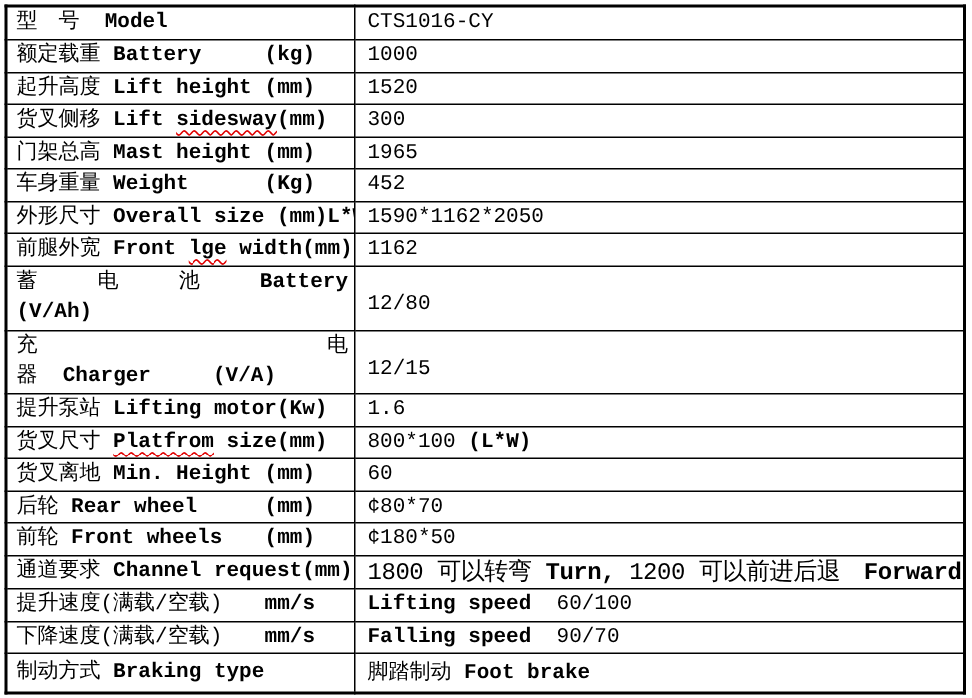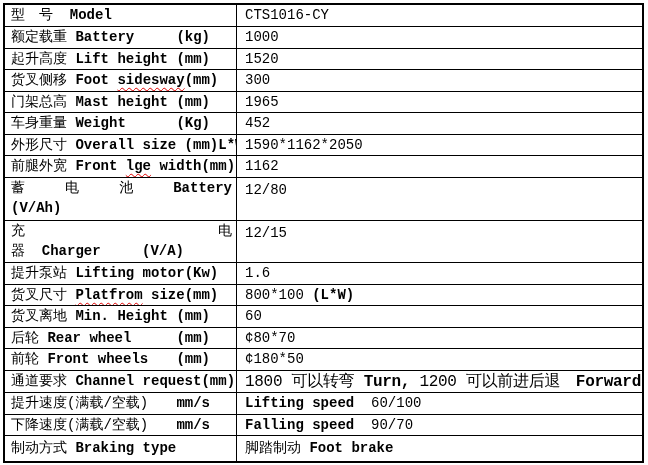--- a/index.html
+++ b/index.html
@@ -20,21 +20,21 @@
   td{
     border:1px solid #000;
     padding:0;
     vertical-align:middle;
     font-size:14px;
     overflow:hidden;
   }
   td.lcell{ width:231px; }
   td.vcell{ padding-left:8px; white-space:pre; }
   tr.vtop td{ vertical-align:top; }
-  tr.vtop td.vcell{ padding-top:4px; }
+  tr.vtop td.vcell{ padding-top:17px; }
   .line{
     display:flex;
     align-items:center;
     padding-left:6px;
     padding-right:26px;
     white-space:pre;
     line-height:20px;
   }
   .line.spread{ justify-content:space-between; }
   .b{ font-weight:bold;text-align:center; }
@@ -67,21 +67,21 @@
         <td class="vcell"><span>1000</span></td>
       </tr>
       <tr style="height: 21px;">
         <td class="lcell">
           <div class="line"><span>起升高度</span><span class="b"> Lift height</span><span class="unit">(mm)</span></div>
         </td>
         <td class="vcell"><span>1520</span></td>
       </tr>
       <tr style="height: 22px; margin-top: 28px;">
         <td class="lcell">
-          <div class="line"><span>货叉侧移</span><span class="b"> Foot </span><span class="b sq">sidesway</span><span class="unit">(mm)</span></div>
+          <div class="line"><span>货叉侧移</span><span class="b"> Lift </span><span class="b sq">sidesway</span><span class="unit">(mm)</span></div>
         </td>
         <td class="vcell"><span>300</span></td>
       </tr>
       <tr style="height: 21px; padding-left: 40px;">
         <td class="lcell">
           <div class="line"><span>门架总高</span><span class="b"> Mast height</span><span class="unit">(mm)</span></div>
         </td>
         <td class="vcell"><span>1965</span></td>
       </tr>
       <tr style="height: 22px;">

